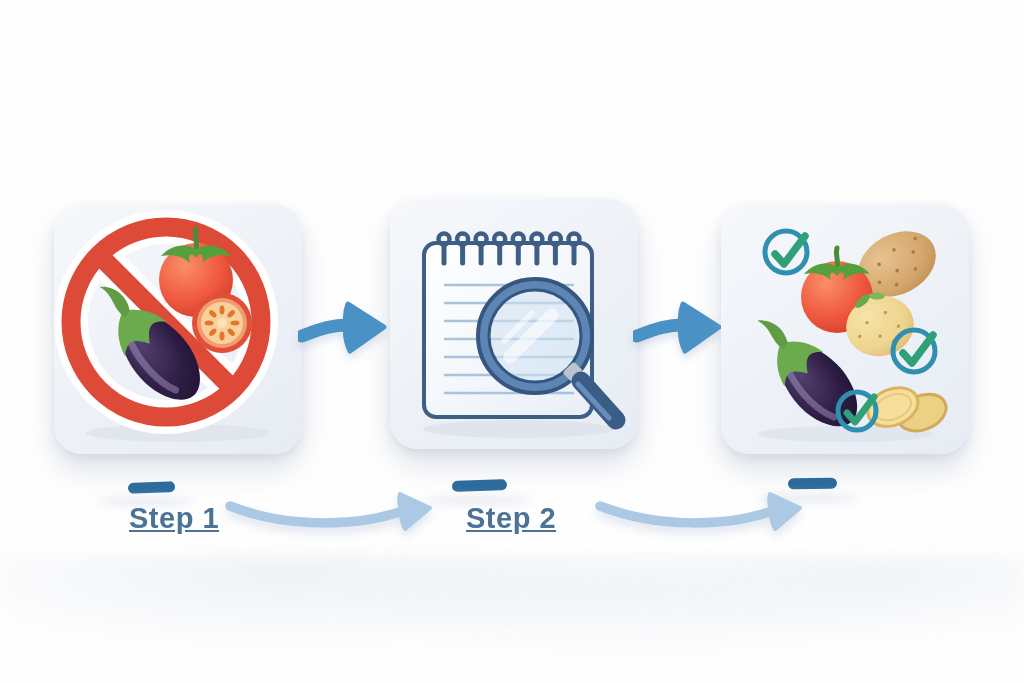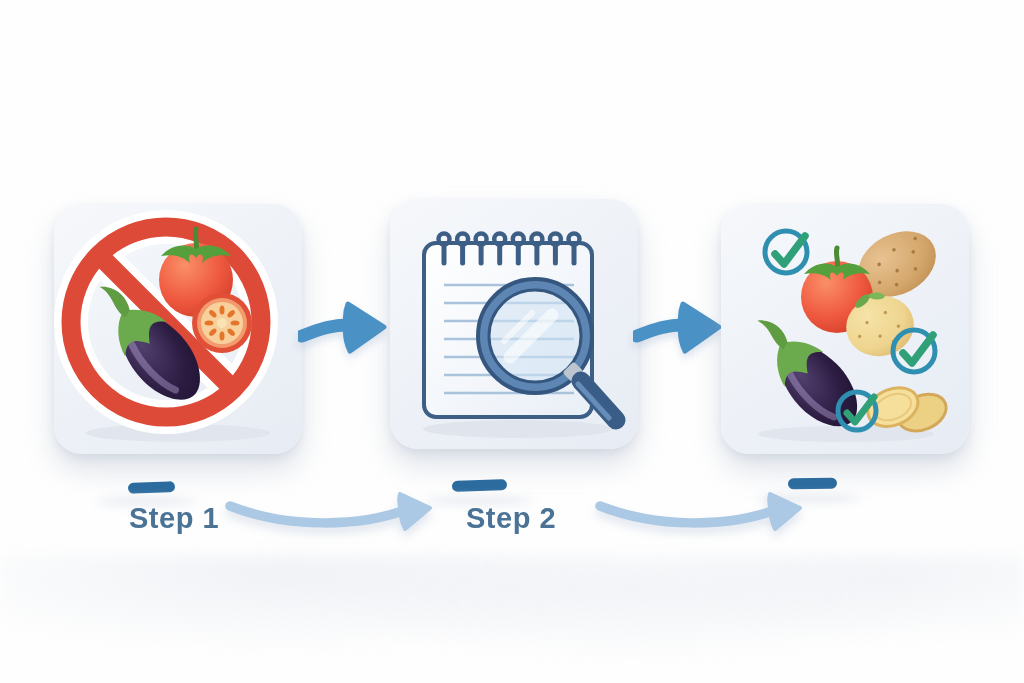--- a/index.html
+++ b/index.html
@@ -26,21 +26,21 @@
   #flow2{left:594px;top:492px;}
   .dash{
     position:absolute;height:11px;border-radius:6px;background:#2b6b9d;
     transform:rotate(-2deg);
   }
   #dash1{left:128px;top:482px;width:47px;}
   #dash2{left:452px;top:480px;width:55px;}
   #dash3{left:788px;top:478px;width:49px;transform:rotate(-1deg);}
   .step-label{
     position:absolute;font-size:29px;font-weight:bold;color:#4a7396;
-    letter-spacing:0.5px;white-space:nowrap;
+    letter-spacing:0.5px;white-space:nowrap;text-decoration:underline;
   }
   #label1{left:129px;top:502px;}
   #label2{left:466px;top:502px;text-align:right;}
   #label3{left:804px;top:502px;}
   .wisp{
     position:absolute;background:rgba(212,220,231,0.5);border-radius:50%;
     filter:blur(5px);
   }
   .haze{
     position:absolute;left:0;top:555px;width:1024px;height:128px;pointer-events:none;

